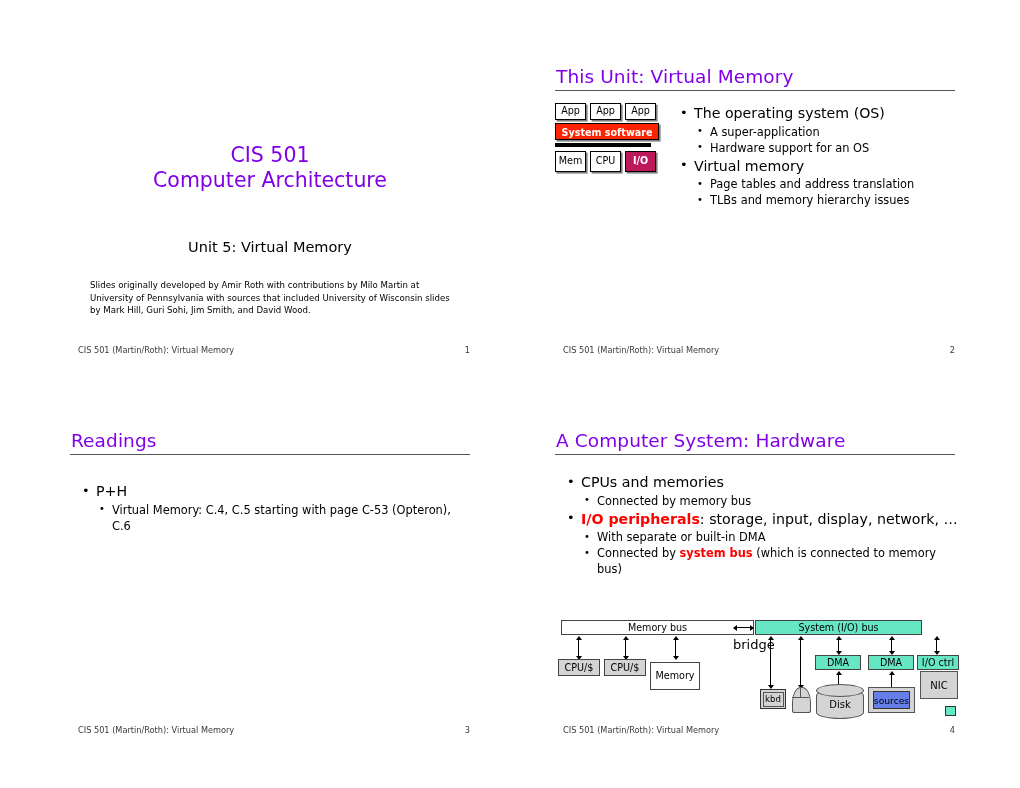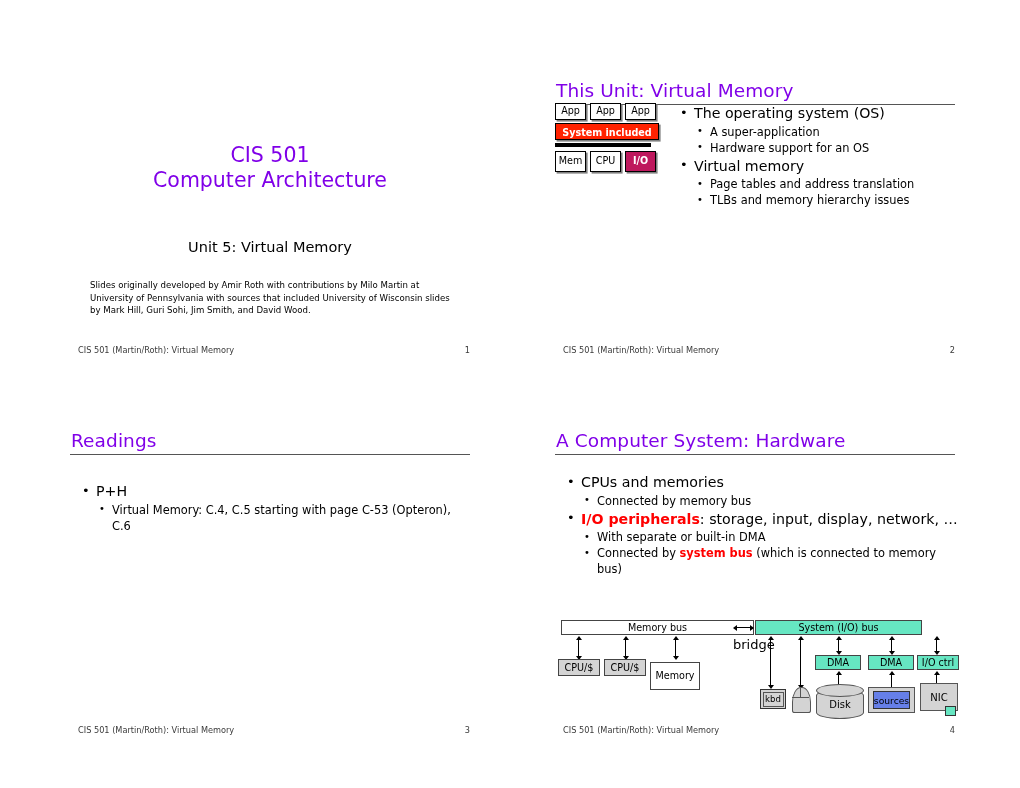--- a/index.html
+++ b/index.html
@@ -107,21 +107,21 @@
   .s1-credit {
     margin-top: 24px;
     margin-left: 20px;
     font-size: 8.6px;
     line-height: 12.6px;
     width: 360px;
   }
 
   
   #slide2 { left: 555px; top: 40px; width: 400px; height: 335px; }
-  #slide2 .slide-title { padding-left: 1px; margin-top: 40px; }
+  #slide2 .slide-title { padding-left: 1px; margin-top: 26px; }
 
   .sys-diagram {
     position: absolute;
     left: 0px;
     top: 63px;
     width: 104px;
   }
   .sd-row {
     display: flex;
     gap: 4px;
@@ -339,21 +339,21 @@
   <div class="slide" id="slide2">
     <div class="slide-title">This Unit: Virtual Memory</div>
     <div class="title-rule"></div>
 
     <div class="sys-diagram">
       <div class="sd-row">
         <div class="sd-box wide">App</div>
         <div class="sd-box wide">App</div>
         <div class="sd-box wide">App</div>
       </div>
-      <div class="sd-bar">System included</div>
+      <div class="sd-bar">System software</div>
       <div class="sd-blackbar"></div>
       <div class="sd-row sd-row2">
         <div class="sd-box wide">Mem</div>
         <div class="sd-box wide">CPU</div>
         <div class="sd-box wide red">I/O</div>
       </div>
     </div>
 
     <div class="s2-bullets">
       <ul class="b1">
@@ -462,21 +462,21 @@
       <div class="mouse-split" style="left:237px; top:80px; width:17px; height:1px;"></div>
       <div class="mouse-split" style="left:245px; top:70px; width:1px; height:10px;"></div>
 
       <div class="disk-cyl" style="left:261px; top:72px; width:46px; height:28px;">Disk</div>
       <div class="disk-top" style="left:261px; top:67px; width:46px; height:11px;"></div>
 
       <div class="disp-outer" style="left:313px; top:70px; width:47px; height:26px;">
         <div class="disp-screen">sources</div>
       </div>
 
-      <div class="nic-outer" style="left:365px; top:66px; width:38px; height:28px;">NIC</div>
+      <div class="nic-outer" style="left:365px; top:54px; width:38px; height:28px;">NIC</div>
       <div class="nic-port" style="left:390px; top:89px; width:9px; height:8px;"></div>
     </div>
 
     <div class="footer" style="top:300px;">
       <span class="fleft">CIS 501 (Martin/Roth): Virtual Memory</span>
       <span class="fright">4</span>
     </div>
   </div>
 
 </div>

